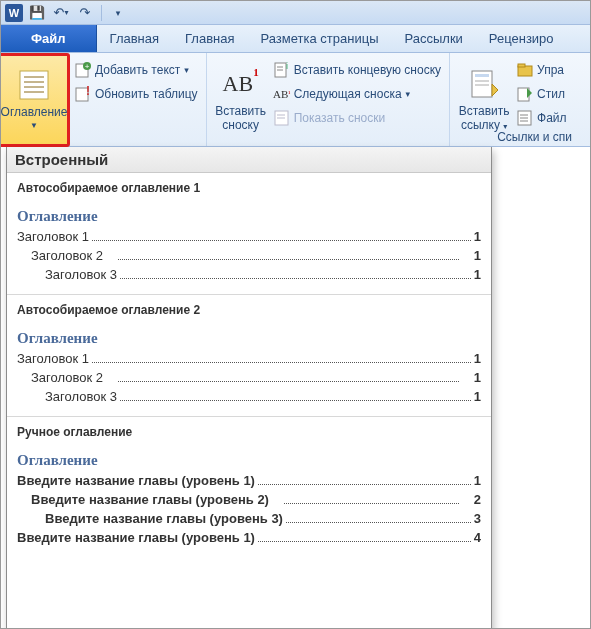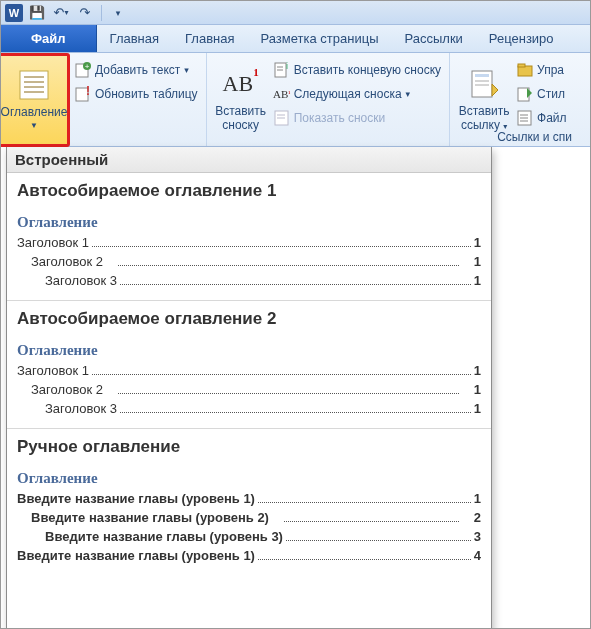--- a/index.html
+++ b/index.html
@@ -167,21 +167,21 @@
     font-size: 15px;
     color: #333;
   }
   .gallery-body { padding: 0 0 6px 0; }
   .gallery-section {
     padding: 8px 10px 2px 10px;
   }
   .gallery-section-title {
     font-weight: bold;
     color: #333;
-    font-size: 17px;
+    font-size: 12px;
     margin-bottom: 12px;
   }
   .toc-title {
     font-family: "Cambria", "Georgia", serif;
     color: #4a6a9a;
     font-size: 15px;
     font-weight: bold;
     margin-bottom: 4px;
   }
   .toc-line {

